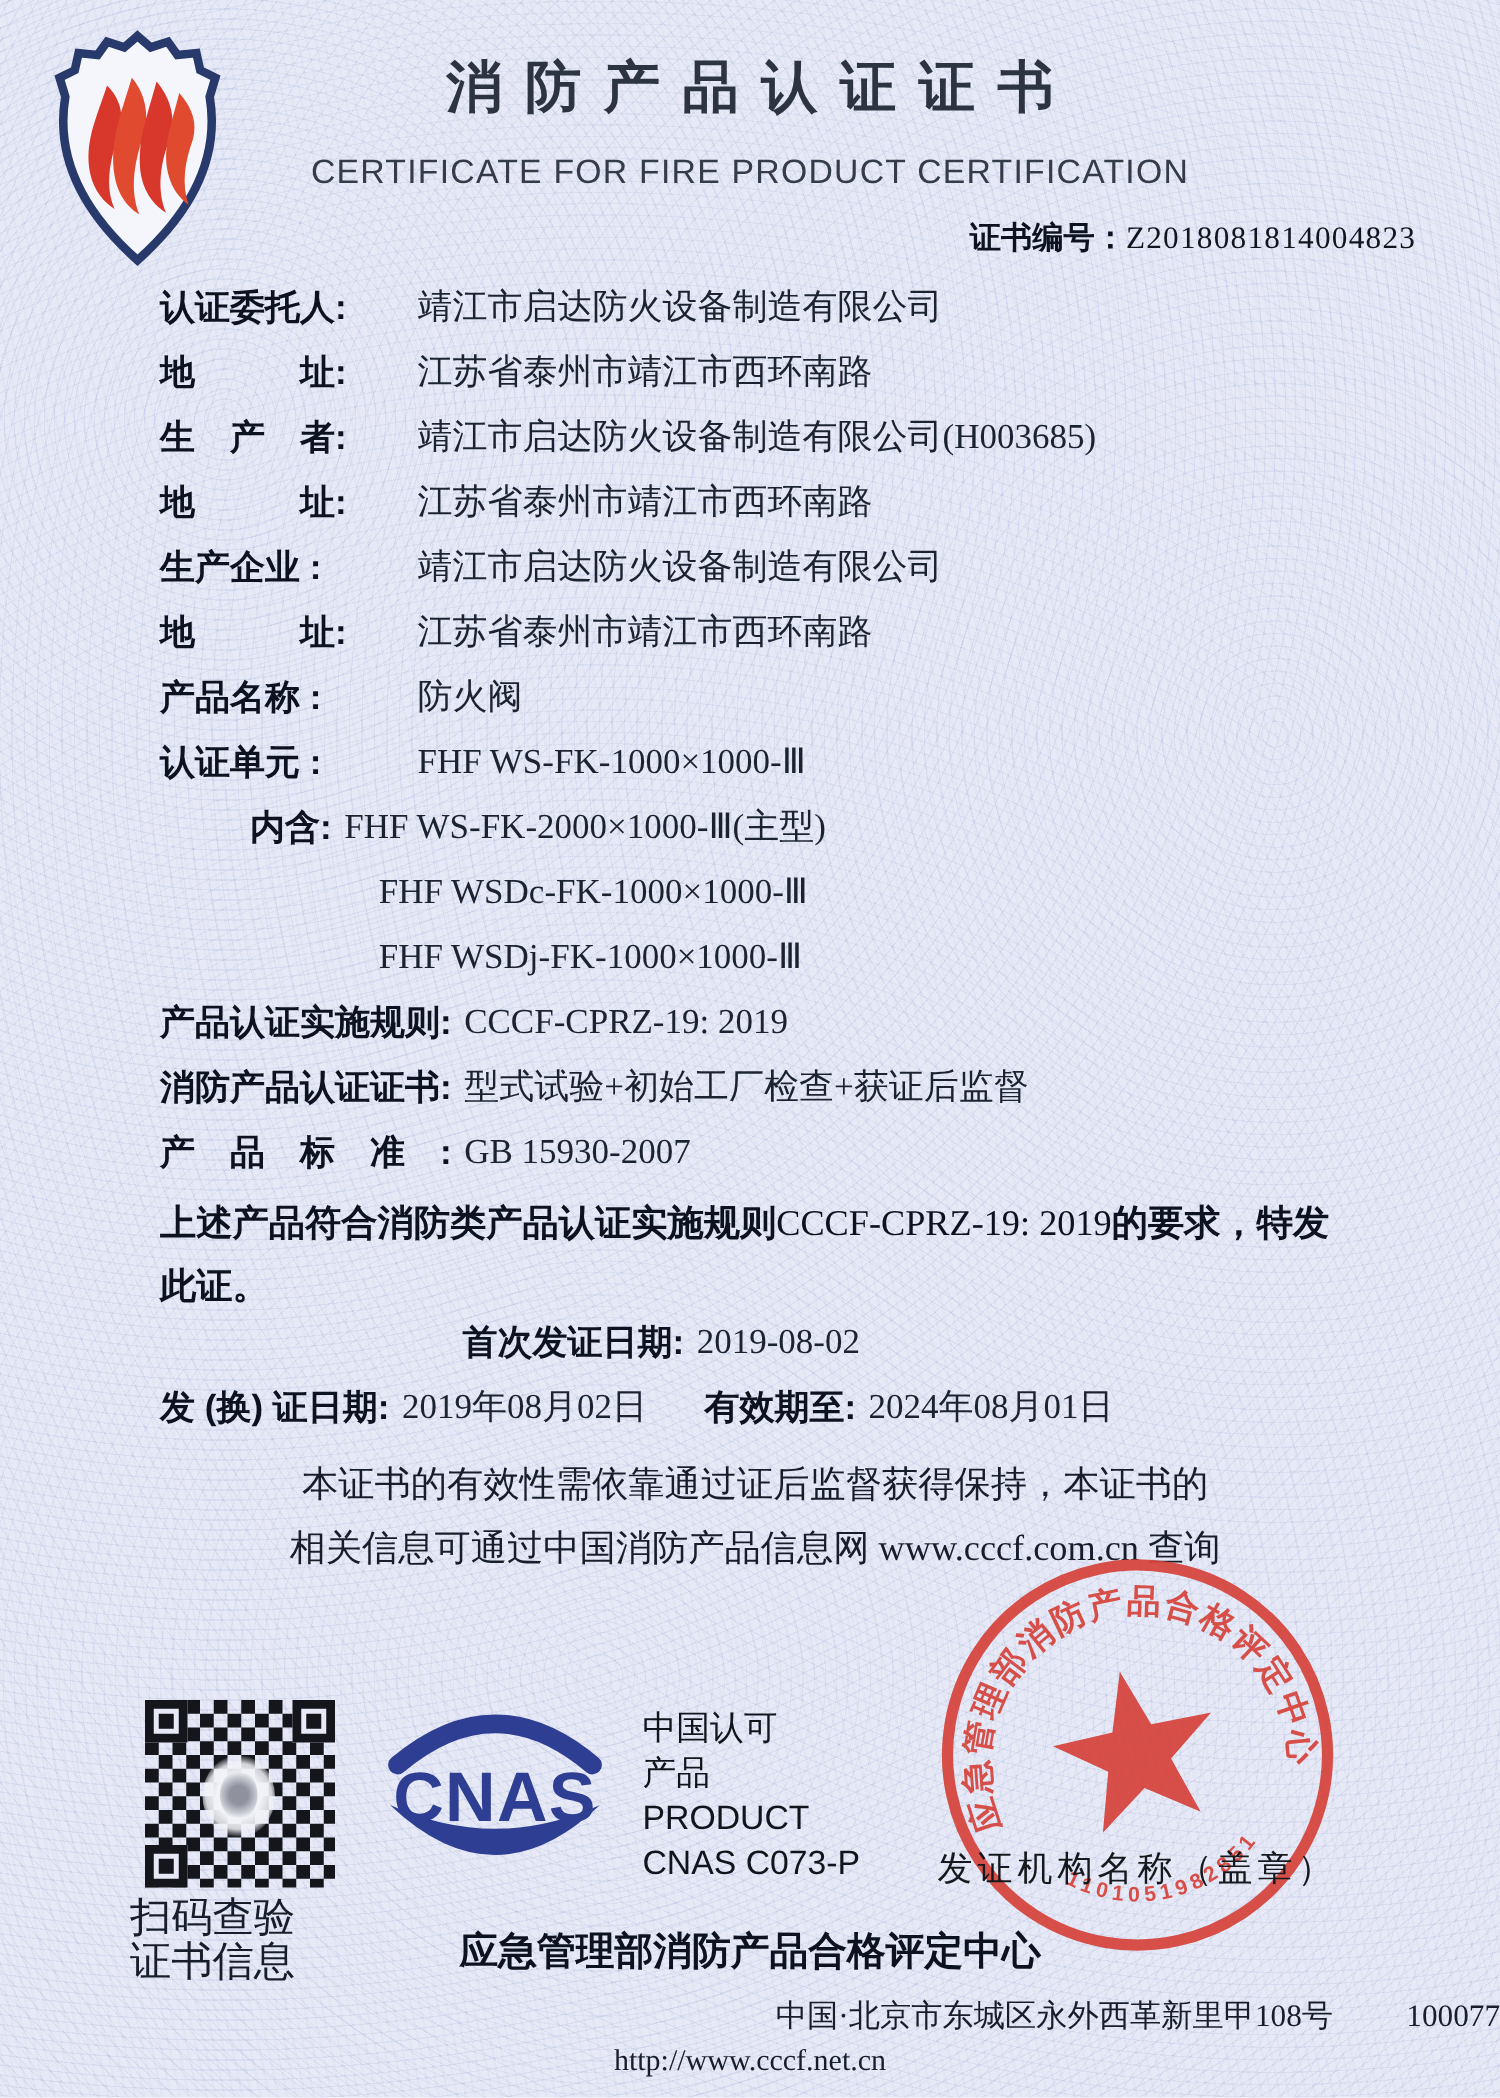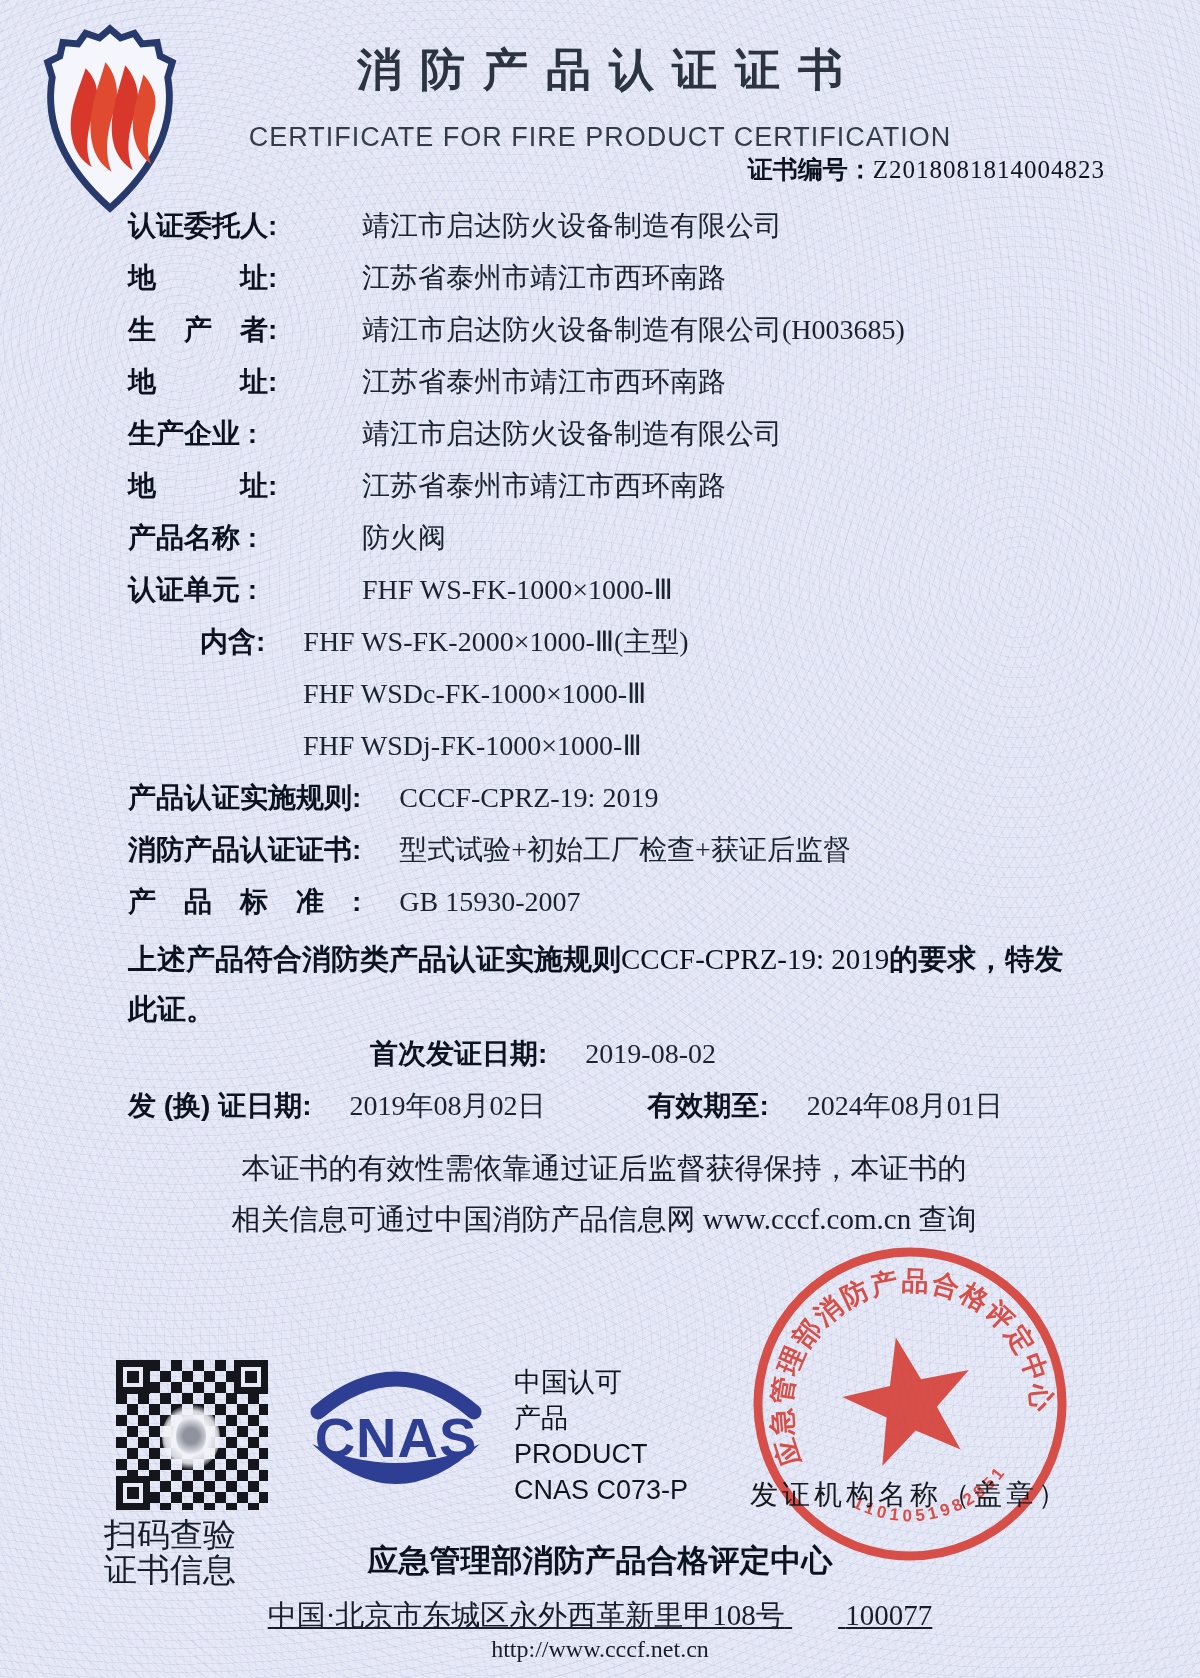--- a/index.html
+++ b/index.html
@@ -17,25 +17,25 @@
   .header{padding-top:40px; text-align:center;}
   .title{
     font-family:"Liberation Sans", sans-serif; font-weight:bold;
     font-size:45px; letter-spacing:18px; color:#2c3442; text-indent:18px;
   }
   .subtitle{
     margin-top:22px; font-family:"Liberation Sans", sans-serif;
     font-size:27px; color:#343b49; letter-spacing:1px;
   }
   .cert-line{
-    text-align:right; padding-right:95px; font-size:25px; color:#11151f;
+    margin-top:20px; text-align:right; padding-right:67px; font-size:25px; color:#11151f;
   }
   .cert-line .num{letter-spacing:1px;}
   .main{padding:20px 120px 0 128px;}
-  .row{display:flex; align-items:center; margin-bottom:13px; line-height:39px; font-size:28px;gap:28px;}
+  .row{display:flex; align-items:center; margin-bottom:13px; line-height:39px; font-size:28px;}
   .lbl{
     font-family:"Liberation Sans", sans-serif; font-weight:bold; color:#0d1220;
     flex:0 0 auto; white-space:pre;
   }
   .w190{width:196px;}
   .val{margin-left:10px; white-space:pre;}
   .indent1{padding-left:72px;}
   .indent2{padding-left:165px;}
   .statement{font-family:"Liberation Sans", sans-serif; font-weight:bold; font-size:29px; line-height:50px; color:#0d1220; margin-top:4px;}
   .statement .latin{font-family:"Liberation Serif", serif; font-weight:normal;}
@@ -69,21 +69,21 @@
   .cnas-text .sans{font-family:"Liberation Sans", sans-serif;}
   .stamp{position:absolute; left:740px; top:1234px; width:340px; height:340px; transform:rotate(-12deg); opacity:.92;}
   .stamp-overlay{
     position:absolute; left:750px; top:1436px; font-size:28px; letter-spacing:4px;
     color:#15181d; white-space:nowrap;margin-top:40px;
   }
   .org-name{
     position:absolute; left:0; top:1540px; width:100%; text-align:center;
     font-family:"Liberation Sans", sans-serif; font-weight:bold; font-size:31px; color:#0d1220;
   }
-  .org-address{position:absolute; left:0; top:1596px; width:100%; text-align:center; font-size:29px; color:#171d2a;text-decoration:underline;}
+  .org-address{position:absolute; left:0; top:1596px; width:100%; text-align:right; font-size:25px; color:#171d2a;}
   .org-url{position:absolute; left:0; top:1636px; width:100%; text-align:center; font-size:24px; color:#171d2a;}
 </style>
 </head>
 <body>
 
 <div class="page">
 
   <svg class="logo" viewBox="0 0 100 128">
     <path d="M50,4 L57,10 L66,7 L71,14 L81,13 L83,22 L91,26 L88,36 C92,60 86,90 50,122 C14,90 8,60 12,36 L9,26 L17,22 L19,13 L29,14 L34,7 L43,10 Z" fill="#f4f6fc" stroke="#283a6b" stroke-width="4.5"></path>
     <path d="M34,30 C28,48 22,60 25,76 C27,86 33,92 38,95 C33,84 35,70 40,57 C44,45 40,36 34,30 Z" fill="#d8372c"></path>

